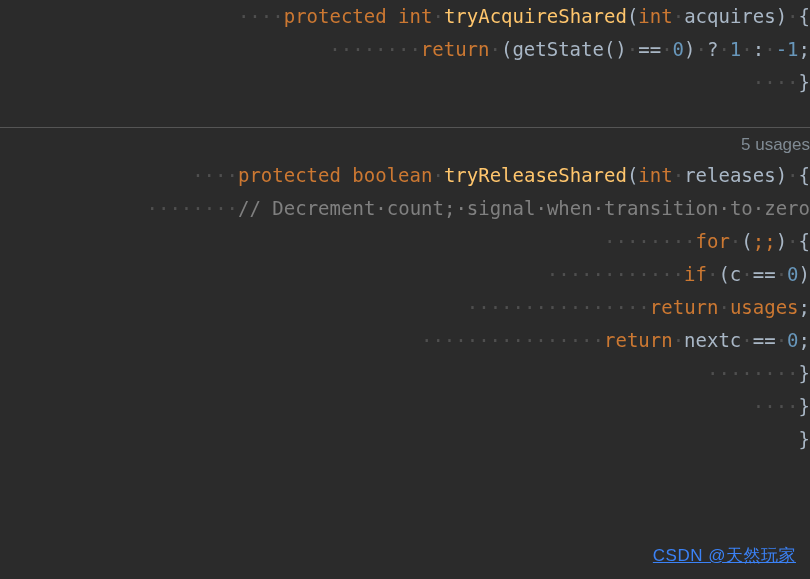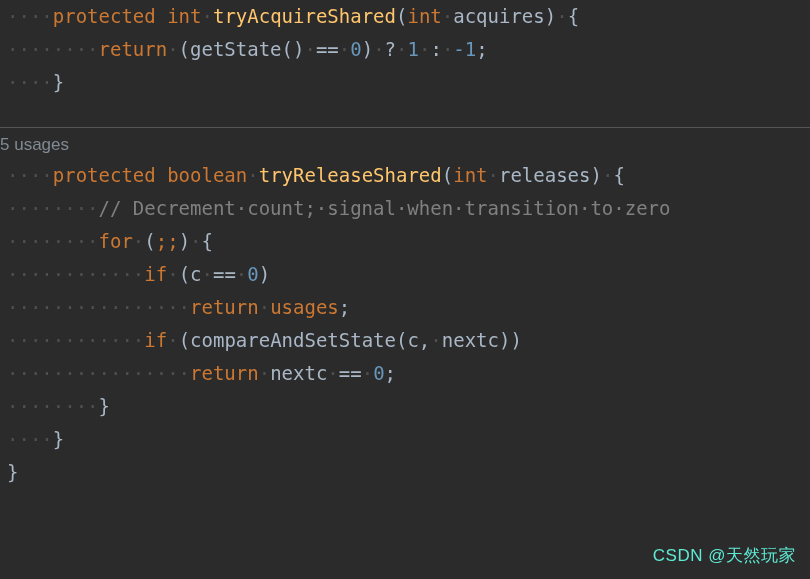--- a/index.html
+++ b/index.html
@@ -12,20 +12,21 @@
     height: 579px;
     overflow: hidden;
     font-family: "DejaVu Sans Mono", "Liberation Mono", monospace;
   }
 
   #editor {
     position: relative;
     width: 810px;
     height: 579px;
     background: #2b2b2b;
+    text-align: right;
   }
 
   
   .region {
     position: absolute;
     left: 0;
     width: 810px;
     background: #2b2b2b;
   }
   #region-top    { top: 0px;   height: 126px; }
@@ -73,23 +74,24 @@
     white-space: pre;
   }
 
   
   #watermark {
     position: absolute;
     right: 14px;
     bottom: 12px;
     font-family: "Liberation Sans", sans-serif;
     font-size: 17px;
-    color: #5eead4;
+    color: #3b82f6;
     white-space: pre;
     letter-spacing: 0.5px;
+    text-decoration: underline;
   }
 </style>
 </head>
 <body>
 
 <div id="editor">
 
   <div class="region" id="region-top">
     <div id="top-lines">
         <div class="code-line"><span class="t-ws">····</span><span class="t-kw">protected</span><span class="t-ident"> </span><span class="t-kw">int</span><span class="t-ws">·</span><span class="t-method">tryAcquireShared</span><span class="t-ident">(</span><span class="t-kw">int</span><span class="t-ws">·</span><span class="t-ident">acquires)</span><span class="t-ws">·</span><span class="t-ident">{</span></div>
@@ -101,21 +103,20 @@
   <div id="region-separator"></div>
 
   <div class="region" id="region-bottom">
     <div class="code-vision">5 usages</div>
     <div id="bottom-lines">
         <div class="code-line"><span class="t-ws">····</span><span class="t-kw">protected</span><span class="t-ident"> </span><span class="t-kw">boolean</span><span class="t-ws">·</span><span class="t-method">tryReleaseShared</span><span class="t-ident">(</span><span class="t-kw">int</span><span class="t-ws">·</span><span class="t-ident">releases)</span><span class="t-ws">·</span><span class="t-ident">{</span></div>
         <div class="code-line"><span class="t-ws">········</span><span class="t-comment">// Decrement·count;·signal·when·transition·to·zero</span></div>
         <div class="code-line"><span class="t-ws">········</span><span class="t-kw">for</span><span class="t-ws">·</span><span class="t-ident">(</span><span class="t-kw">;;</span><span class="t-ident">)</span><span class="t-ws">·</span><span class="t-ident">{</span></div>
         <div class="code-line"><span class="t-ws">············</span><span class="t-kw">if</span><span class="t-ws">·</span><span class="t-ident">(c</span><span class="t-ws">·</span><span class="t-ident">==</span><span class="t-ws">·</span><span class="t-num">0</span><span class="t-ident">)</span></div>
         <div class="code-line"><span class="t-ws">················</span><span class="t-kw">return</span><span class="t-ws">·</span><span class="t-kw">usages</span><span class="t-ident">;</span></div>
-        <div class="code-line"><span class="t-ws">············</span><span class="t-kw">if</span><span class="t-ws">·</span><span class="t-ident">(compareAndSetState(c,</span><span class="t-ws">·</span><span class="t-ident">nextc))</span></div>
         <div class="code-line"><span class="t-ws">················</span><span class="t-kw">return</span><span class="t-ws">·</span><span class="t-ident">nextc</span><span class="t-ws">·</span><span class="t-ident">==</span><span class="t-ws">·</span><span class="t-num">0</span><span class="t-ident">;</span></div>
         <div class="code-line"><span class="t-ws">········</span><span class="t-ident">}</span></div>
         <div class="code-line"><span class="t-ws">····</span><span class="t-ident">}</span></div>
         <div class="code-line"><span class="t-ident">}</span></div>
       </div>
   </div>
 
   <div id="watermark">CSDN @天然玩家</div>
 
 </div>

